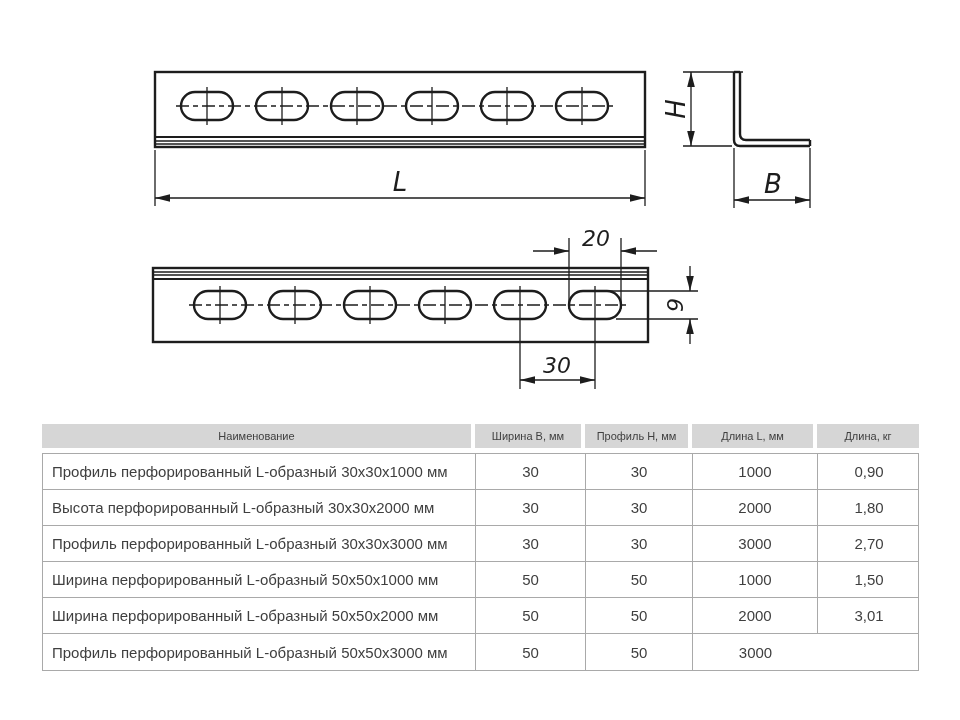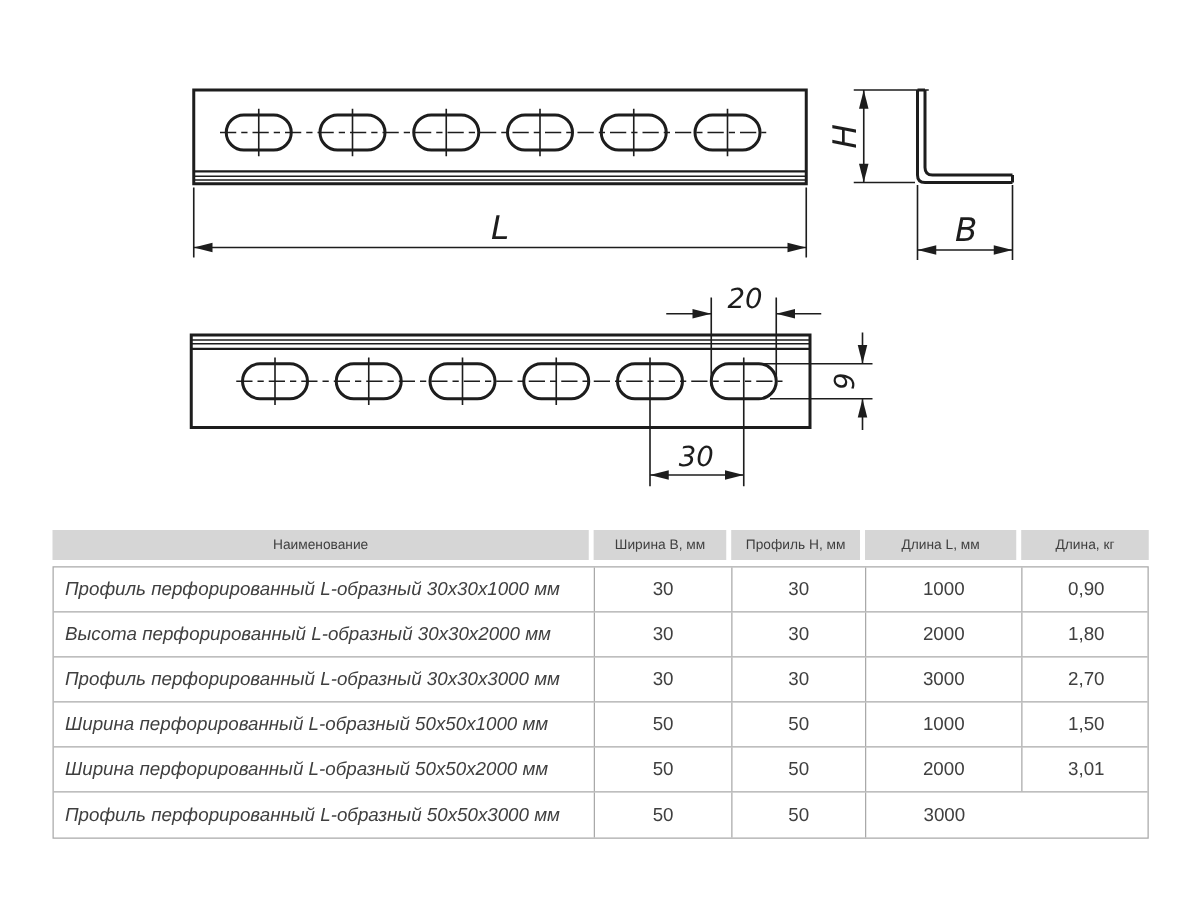--- a/index.html
+++ b/index.html
@@ -46,21 +46,21 @@
     border:1px solid var(--table-border,#a9a9a9);
   }
   .trow { height:36px; box-sizing:border-box; border-bottom:1px solid var(--table-border,#a9a9a9); }
   .trow:last-child { border-bottom:none; }
   .td {
     display:flex; align-items:center; justify-content:center;
     font-size:15px;
     box-sizing:border-box;
   }
   .td:not(:last-child) { border-right:1px solid var(--table-border,#a9a9a9); }
-  .td.name { justify-content:flex-start; padding-left:9px;font-style:italic; }
+  .td.name { justify-content:flex-start; padding-left:9px; }
 </style>
 </head>
 <body>
 
 <div class="page">
 
   <svg class="drawing" width="960" height="415" viewBox="0 0 960 415" xmlns="http://www.w3.org/2000/svg">
 
     <g>
 

